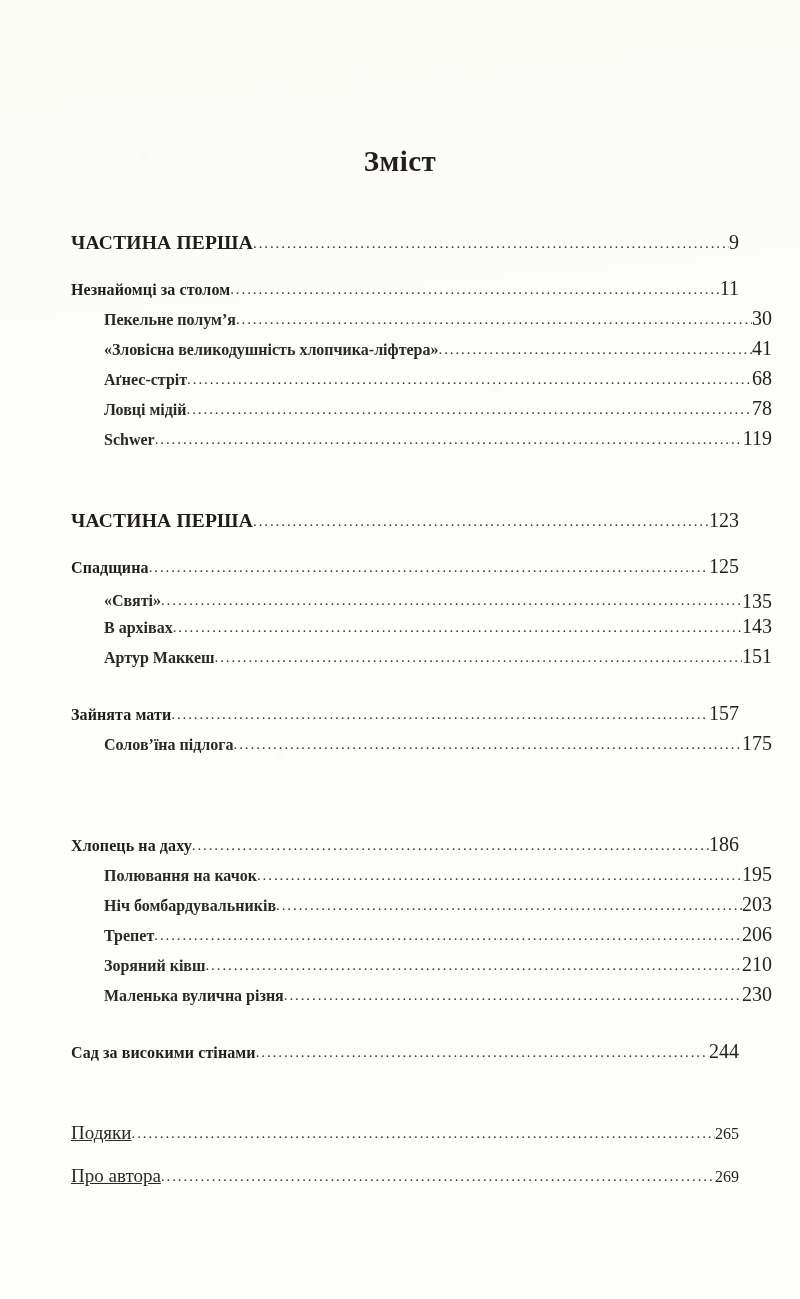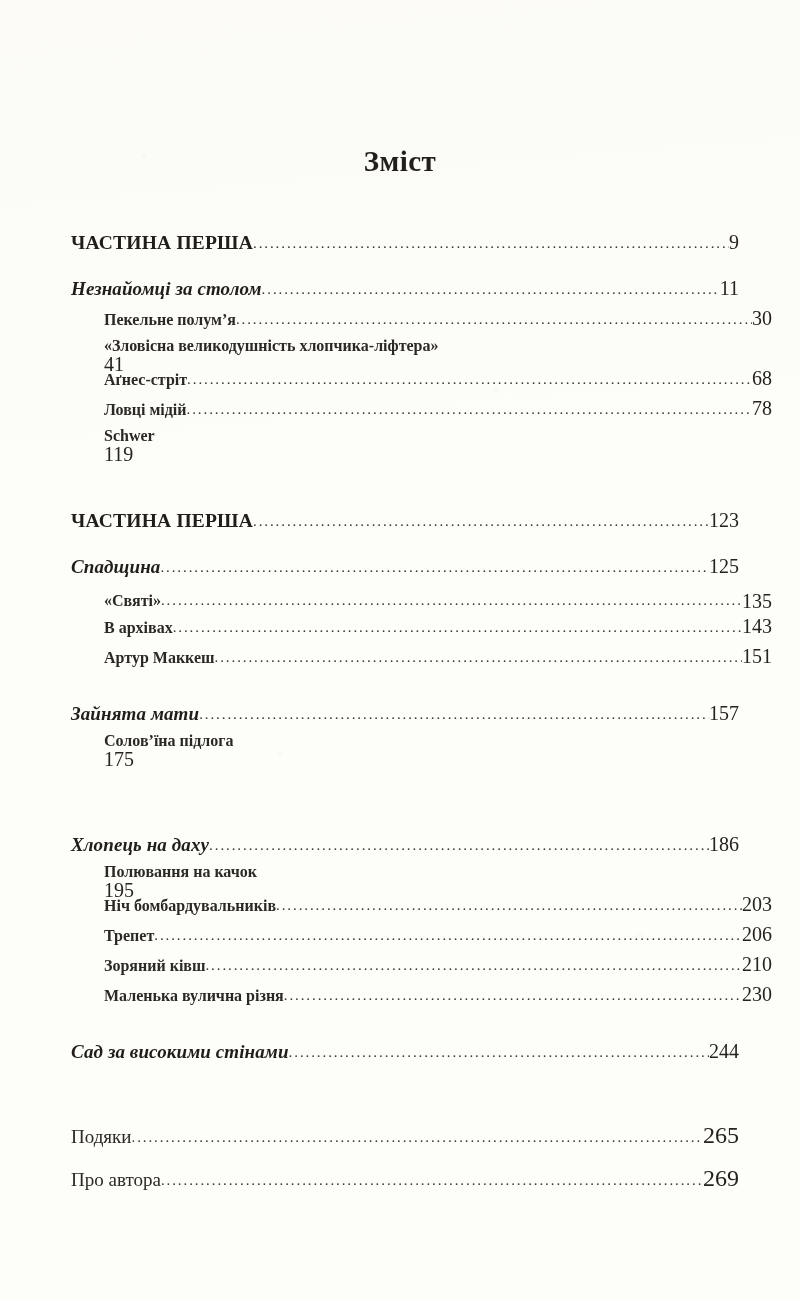--- a/index.html
+++ b/index.html
@@ -90,43 +90,43 @@
   .lvl-part .toc-label {
     font-weight: bold;
     font-size: 19.5px;
     letter-spacing: 0.2px;
     color: #201d1a;
   }
   .lvl-part .toc-page { font-size: 20px; }
 
   .lvl-chapter .toc-label {
     font-weight: bold;
-    font-size: 19px;
+    font-size: 16px;
     letter-spacing: 0.1px;
     color: #201d1a;
-    font-style: italic;
   }
   .lvl-chapter .toc-page { font-size: 20px; }
 
   .lvl-section {
     padding-left: 33px;
   }
   .lvl-section .toc-label {
     font-weight: bold;
     font-size: 16px;
     color: #2c2925;
   }
   .lvl-section .toc-page { font-size: 20px; }
 
   .lvl-back .toc-label {
     font-weight: normal;
     font-size: 19px;
     color: #2c2925;
-  }
-  .lvl-back .toc-page { font-size: 24px; }
+    text-decoration: underline;
+  }
+  .lvl-back .toc-page { font-size: 16px; }
 </style>
 </head>
 <body>
 
 <div class="page">
 
   <div class="paper-grain"></div>
 
   <h1 class="toc-title">Зміст</h1>
 
@@ -140,36 +140,36 @@
       <div class="toc-row lvl-chapter" style="height: 30px;">
         <span class="toc-label">Незнайомці за столом</span>
         <span class="toc-dots">...............................................................................................................................................................</span>
         <span class="toc-page">11</span>
       </div>
       <div class="toc-row lvl-section" style="height: 30px;">
         <span class="toc-label">Пекельне полум’я</span>
         <span class="toc-dots">...............................................................................................................................................................</span>
         <span class="toc-page">30</span>
       </div>
-      <div class="toc-row lvl-section" style="height: 30px; flex-direction: column;">
+      <div class="toc-row lvl-section" style="height: 30px;">
         <span class="toc-label">«Зловісна великодушність хлопчика-ліфтера»</span>
         <span class="toc-dots">...............................................................................................................................................................</span>
         <span class="toc-page">41</span>
       </div>
       <div class="toc-row lvl-section" style="height: 30px;">
         <span class="toc-label">Аґнес-стріт</span>
         <span class="toc-dots">...............................................................................................................................................................</span>
         <span class="toc-page">68</span>
       </div>
       <div class="toc-row lvl-section" style="height: 30px;">
         <span class="toc-label">Ловці мідій</span>
         <span class="toc-dots">...............................................................................................................................................................</span>
         <span class="toc-page">78</span>
       </div>
-      <div class="toc-row lvl-section" style="height: 30px; flex-direction: column;">
+      <div class="toc-row lvl-section" style="height: 30px;">
         <span class="toc-label">Schwer</span>
         <span class="toc-dots">...............................................................................................................................................................</span>
         <span class="toc-page">119</span>
       </div>
       <div style="height: 52px;"></div>
       <div class="toc-row lvl-part" style="height: 30px;">
         <span class="toc-label">ЧАСТИНА ПЕРША</span>
         <span class="toc-dots">...............................................................................................................................................................</span>
         <span class="toc-page">123</span>
       </div>
@@ -193,32 +193,32 @@
         <span class="toc-label">Артур Маккеш</span>
         <span class="toc-dots">...............................................................................................................................................................</span>
         <span class="toc-page">151</span>
       </div>
       <div style="height: 27px;"></div>
       <div class="toc-row lvl-chapter" style="height: 30px;">
         <span class="toc-label">Зайнята мати</span>
         <span class="toc-dots">...............................................................................................................................................................</span>
         <span class="toc-page">157</span>
       </div>
-      <div class="toc-row lvl-section" style="height: 30px; flex-direction: column;">
+      <div class="toc-row lvl-section" style="height: 30px;">
         <span class="toc-label">Солов’їна підлога</span>
         <span class="toc-dots">...............................................................................................................................................................</span>
         <span class="toc-page">175</span>
       </div>
       <div style="height: 27px;"></div>
       <div class="toc-row lvl-chapter" style="height: 30px; margin-top: 44px;">
         <span class="toc-label">Хлопець на даху</span>
         <span class="toc-dots">...............................................................................................................................................................</span>
         <span class="toc-page">186</span>
       </div>
-      <div class="toc-row lvl-section" style="height: 30px; flex-direction: column;">
+      <div class="toc-row lvl-section" style="height: 30px;">
         <span class="toc-label">Полювання на качок</span>
         <span class="toc-dots">...............................................................................................................................................................</span>
         <span class="toc-page">195</span>
       </div>
       <div class="toc-row lvl-section" style="height: 30px;">
         <span class="toc-label">Ніч бомбардувальників</span>
         <span class="toc-dots">...............................................................................................................................................................</span>
         <span class="toc-page">203</span>
       </div>
       <div class="toc-row lvl-section" style="height: 30px;">

